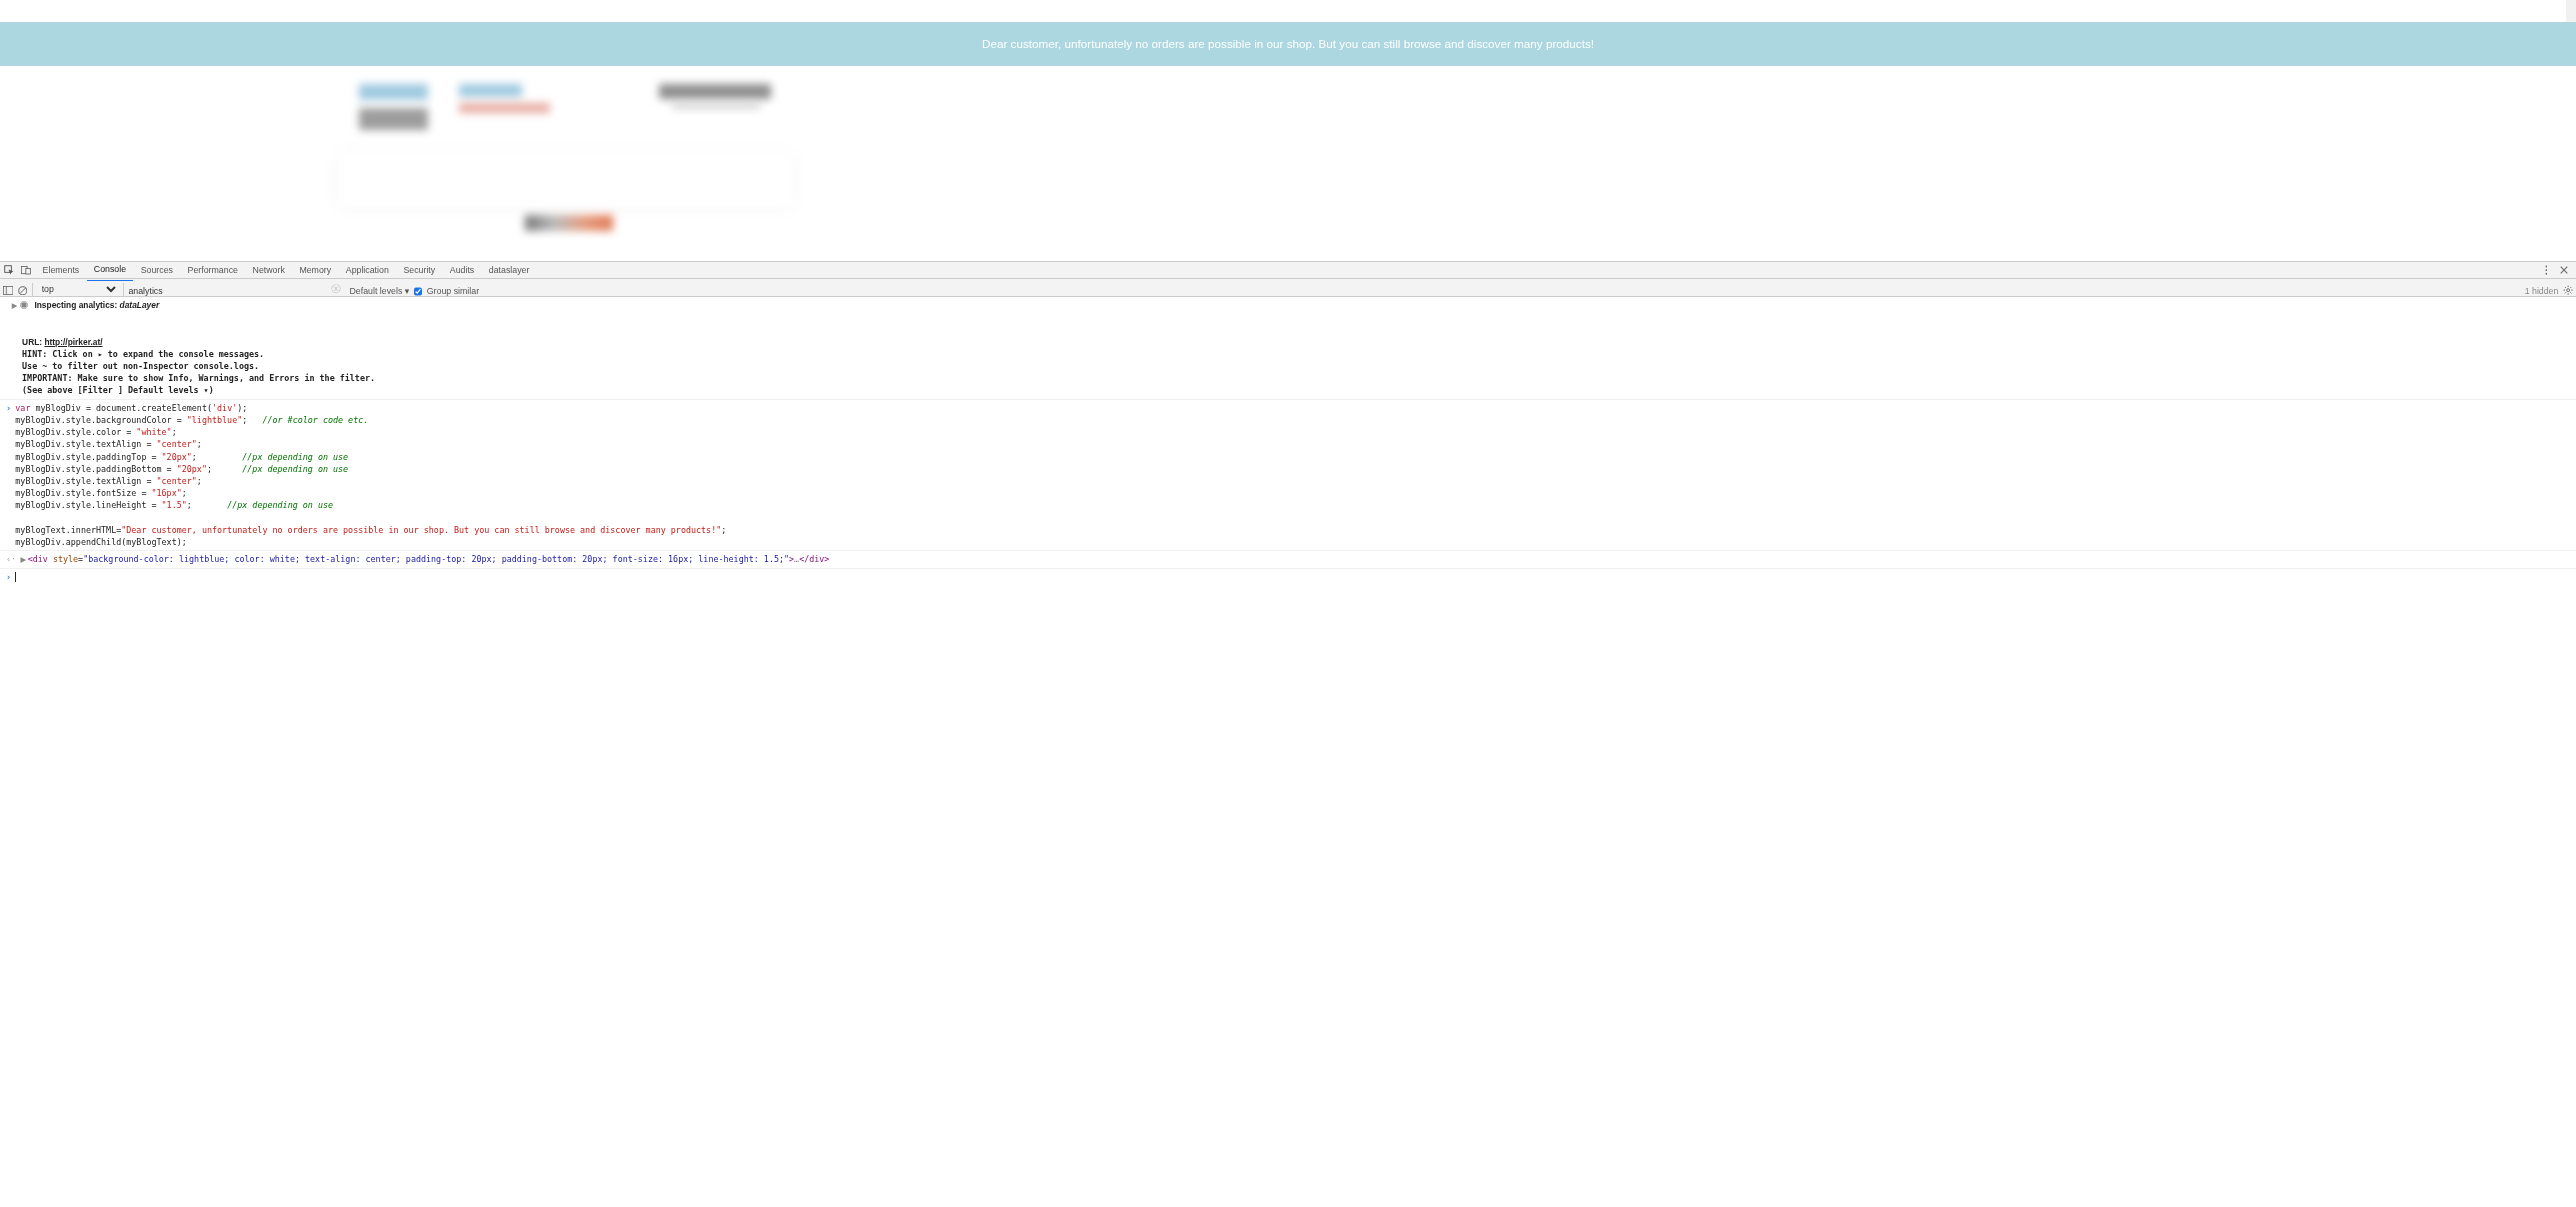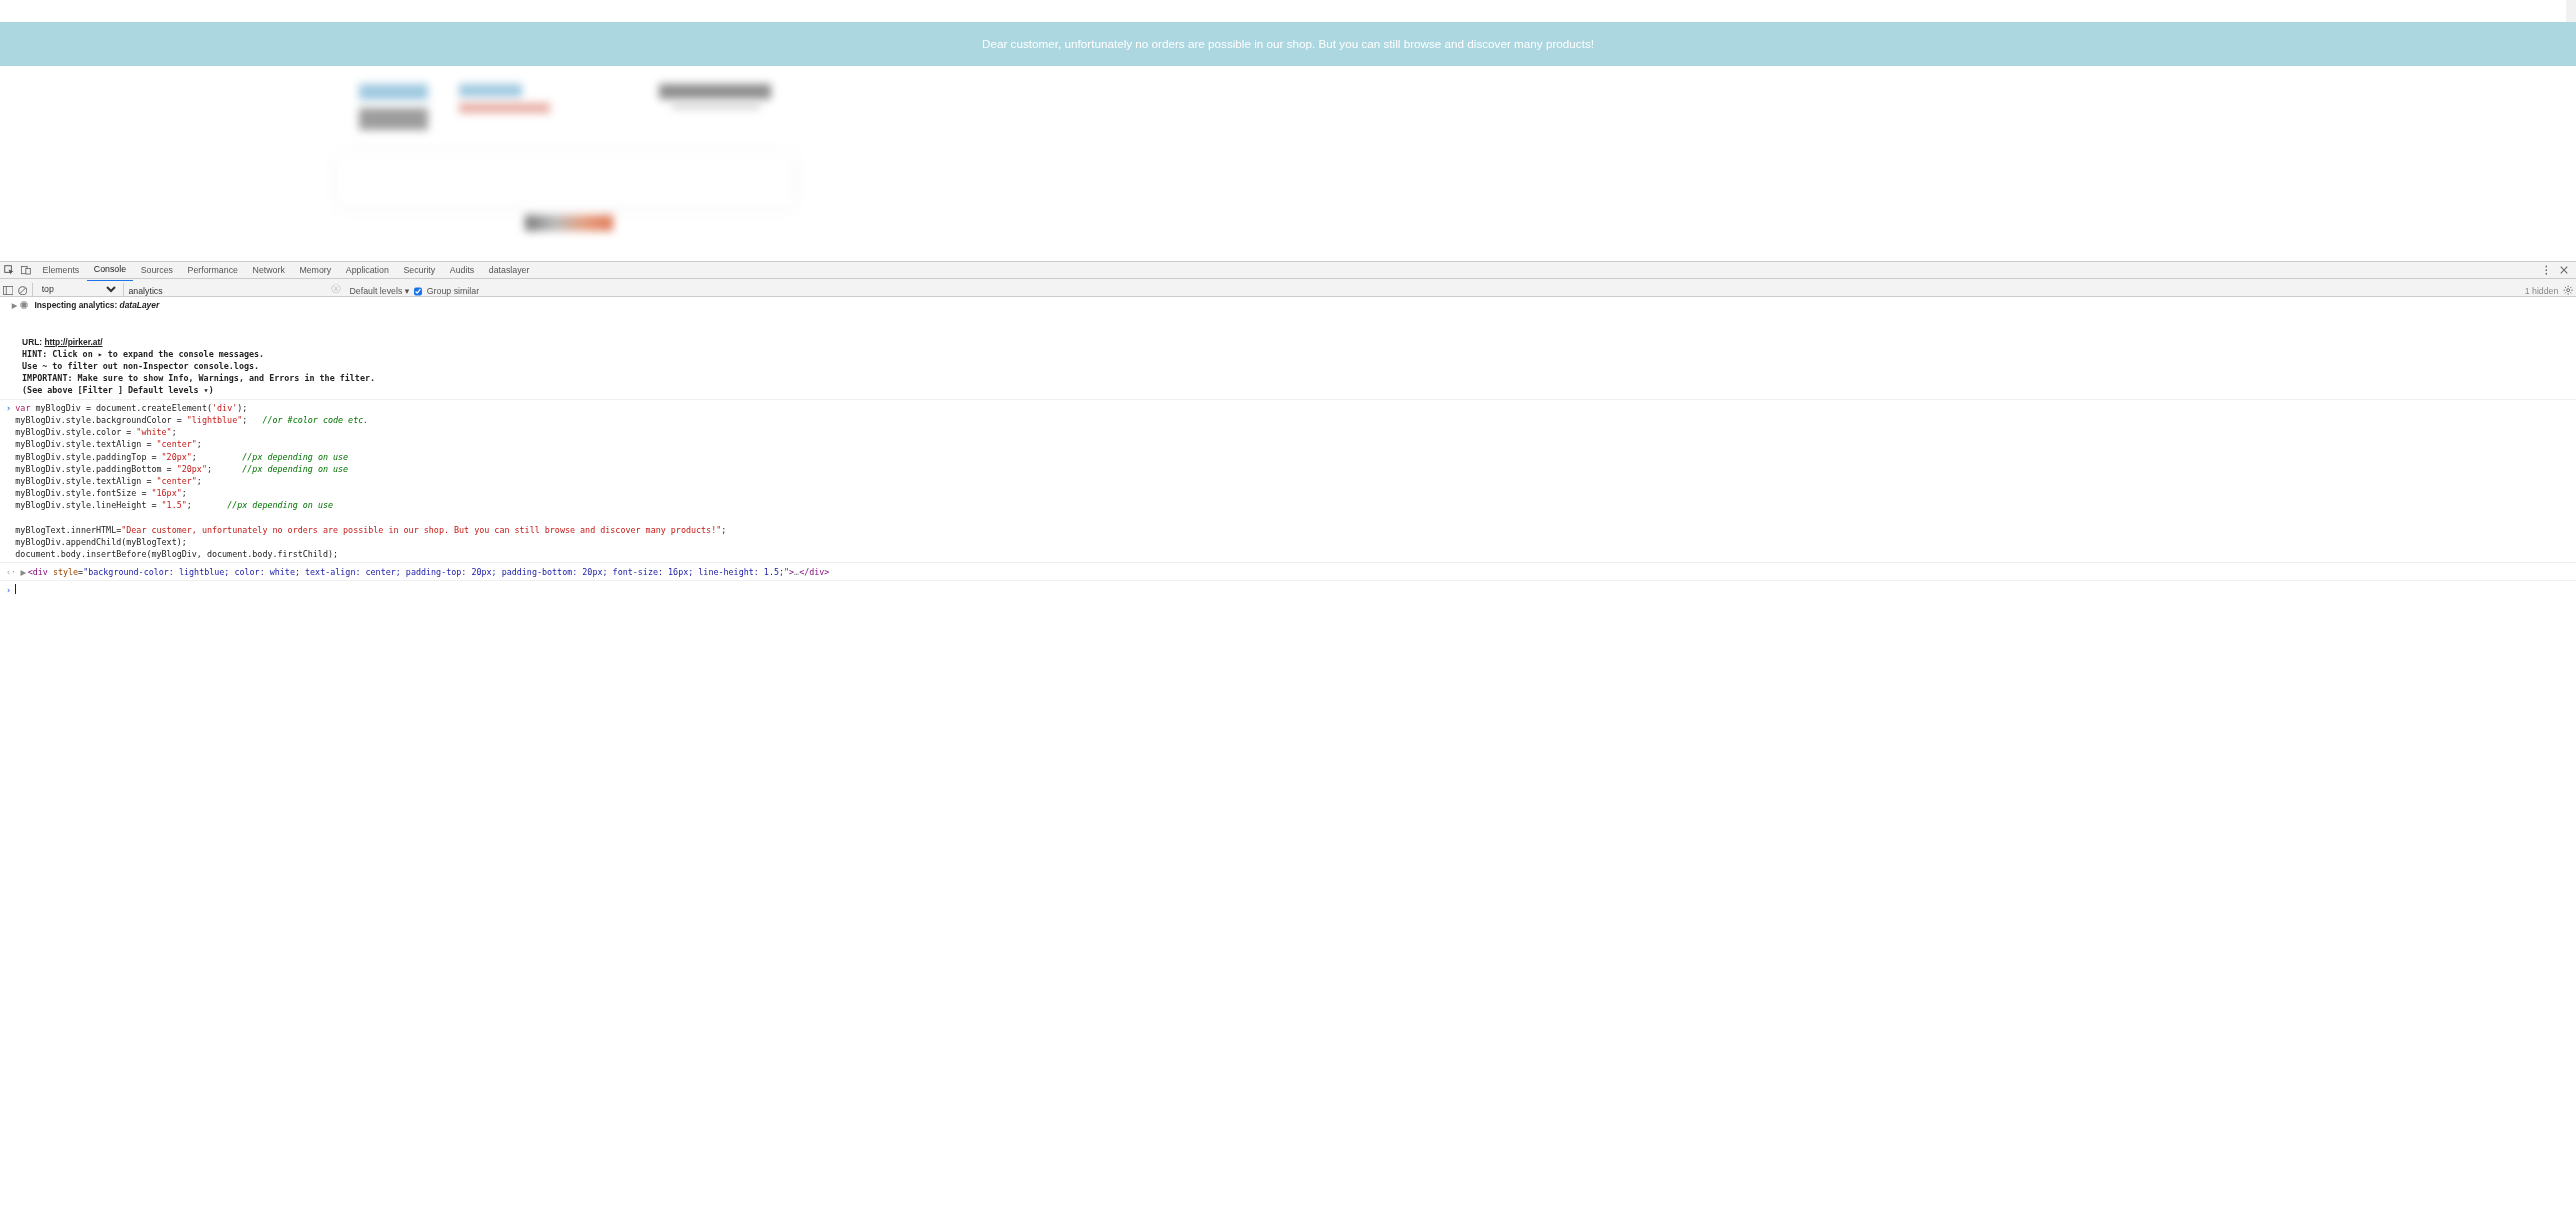--- a/index.html
+++ b/index.html
@@ -202,21 +202,20 @@
 <div class="code-line"><span>myBlogDiv.style.color = </span><span class="tok-str">"white"</span><span>;</span></div>
 <div class="code-line"><span>myBlogDiv.style.textAlign = </span><span class="tok-str">"center"</span><span>;</span></div>
 <div class="code-line"><span>myBlogDiv.style.paddingTop = </span><span class="tok-str">"20px"</span><span>;         </span><span class="tok-com">//px depending on use</span></div>
 <div class="code-line"><span>myBlogDiv.style.paddingBottom = </span><span class="tok-str">"20px"</span><span>;      </span><span class="tok-com">//px depending on use</span></div>
 <div class="code-line"><span>myBlogDiv.style.textAlign = </span><span class="tok-str">"center"</span><span>;</span></div>
 <div class="code-line"><span>myBlogDiv.style.fontSize = </span><span class="tok-str">"16px"</span><span>;</span></div>
 <div class="code-line"><span>myBlogDiv.style.lineHeight = </span><span class="tok-str">"1.5"</span><span>;       </span><span class="tok-com">//px depending on use</span></div>
 <div class="code-line"> </div>
 <div class="code-line"><span>myBlogText.innerHTML=</span><span class="tok-str">"Dear customer, unfortunately no orders are possible in our shop. But you can still browse and discover many products!"</span><span>;</span></div>
 <div class="code-line">myBlogDiv.appendChild(myBlogText);</div>
-<div class="code-line">document.body.insertBefore(myBlogDiv, document.body.firstChild);</div>
         </div>
       </div>
 
       <div class="console-row row-result">
         <span class="return-caret">‹·</span>
         <div class="code-line"><span class="disclosure">▶</span><span class="tok-tag">&lt;div </span><span class="tok-attr">style</span><span>=</span><span class="tok-val">"background-color: lightblue; color: white; text-align: center; padding-top: 20px; padding-bottom: 20px; font-size: 16px; line-height: 1.5;"</span><span class="tok-tag">&gt;</span><span class="tok-dots">…</span><span class="tok-tag">&lt;/div&gt;</span></div>
       </div>
 
       <div class="console-row row-input" style="border-bottom:none;">
         <span class="prompt-caret">›</span>

